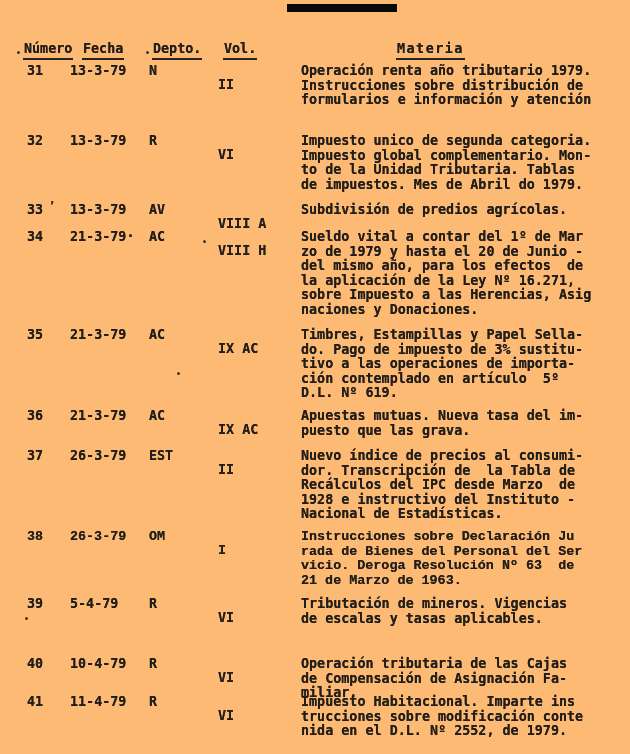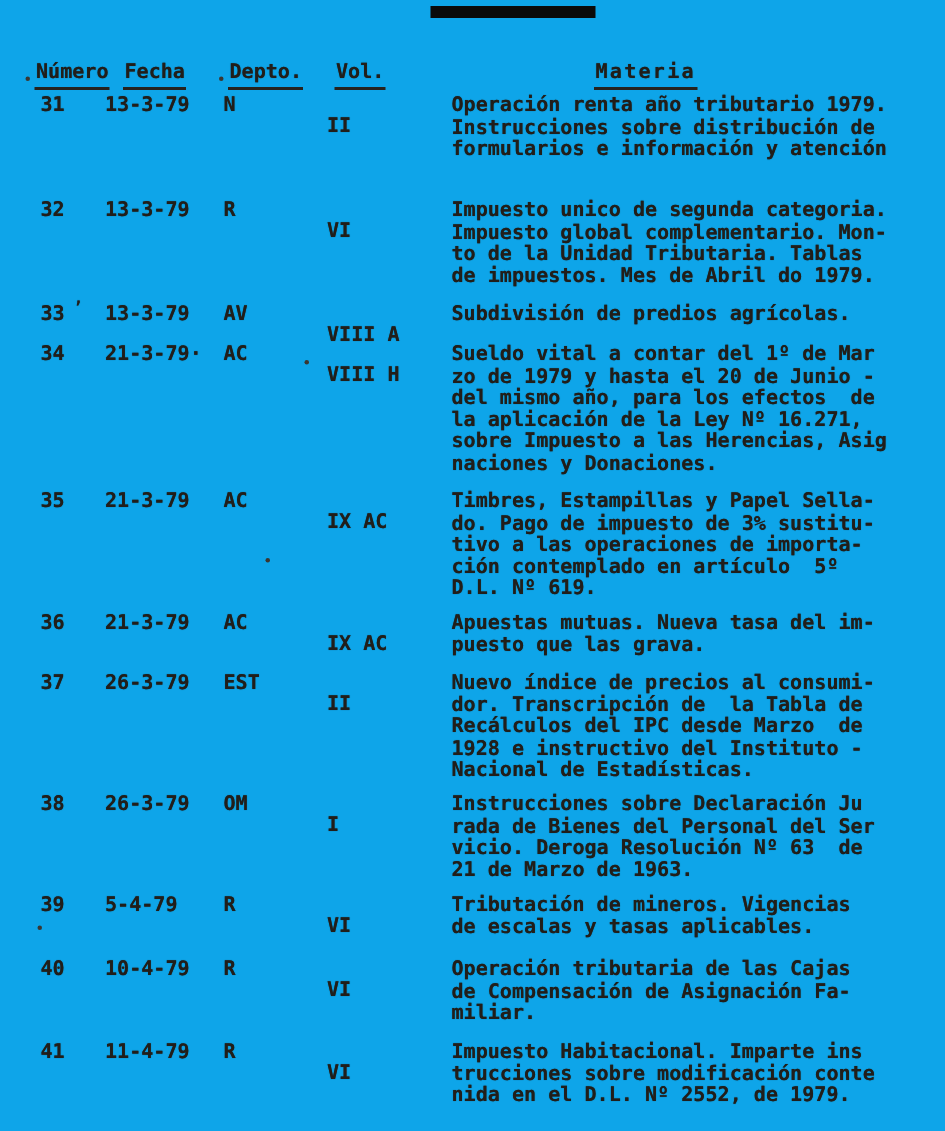--- a/index.html
+++ b/index.html
@@ -5,21 +5,21 @@
   html, body {
     margin: 0;
     padding: 0;
     background: #fdfdfc;
   }
   .page {
     position: relative;
     width: 630px;
     height: 754px;
     overflow: hidden;
-    background: #0ea5e9;
+    background: #fdba74;
     font-family: "DejaVu Sans Mono", "Liberation Mono", monospace;
     font-weight: 700;
     font-size: 13.4px;
     line-height: 14.6px;
     color: #211e1a;
     text-shadow: 0 0 0.5px rgba(33, 30, 26, 0.85);
   }
   
   .scan-bar {
     position: absolute;
@@ -178,21 +178,21 @@
         <span class="cell c-depto">EST</span>
         <span class="cell c-vol">II</span>
         <div class="materia">
           <div class="mline">Nuevo índice de precios al consumi-</div>
           <div class="mline">dor. Transcripción de  la Tabla de</div>
           <div class="mline">Recálculos del IPC desde Marzo  de</div>
           <div class="mline">1928 e instructivo del Instituto -</div>
           <div class="mline">Nacional de Estadísticas.</div>
         </div>
       </div>
-      <div class="row" style="top: 530px;">
+      <div class="row" style="top: 530px; font-family: Liberation Mono, monospace;">
         <span class="cell c-num">38</span>
         <span class="cell c-fecha">26-3-79</span>
         <span class="cell c-depto">OM</span>
         <span class="cell c-vol">I</span>
         <div class="materia">
           <div class="mline">Instrucciones sobre Declaración Ju</div>
           <div class="mline">rada de Bienes del Personal del Ser</div>
           <div class="mline">vicio. Deroga Resolución Nº 63  de</div>
           <div class="mline">21 de Marzo de 1963.</div>
         </div>
@@ -200,21 +200,21 @@
       <div class="row" style="top: 597px;">
         <span class="cell c-num">39</span>
         <span class="cell c-fecha">5-4-79</span>
         <span class="cell c-depto">R</span>
         <span class="cell c-vol">VI</span>
         <div class="materia">
           <div class="mline">Tributación de mineros. Vigencias</div>
           <div class="mline">de escalas y tasas aplicables.</div>
         </div>
       </div>
-      <div class="row" style="top: 640px;">
+      <div class="row" style="top: 657px;">
         <span class="cell c-num">40</span>
         <span class="cell c-fecha">10-4-79</span>
         <span class="cell c-depto">R</span>
         <span class="cell c-vol">VI</span>
         <div class="materia">
           <div class="mline">Operación tributaria de las Cajas</div>
           <div class="mline">de Compensación de Asignación Fa-</div>
           <div class="mline">miliar.</div>
         </div>
       </div>

